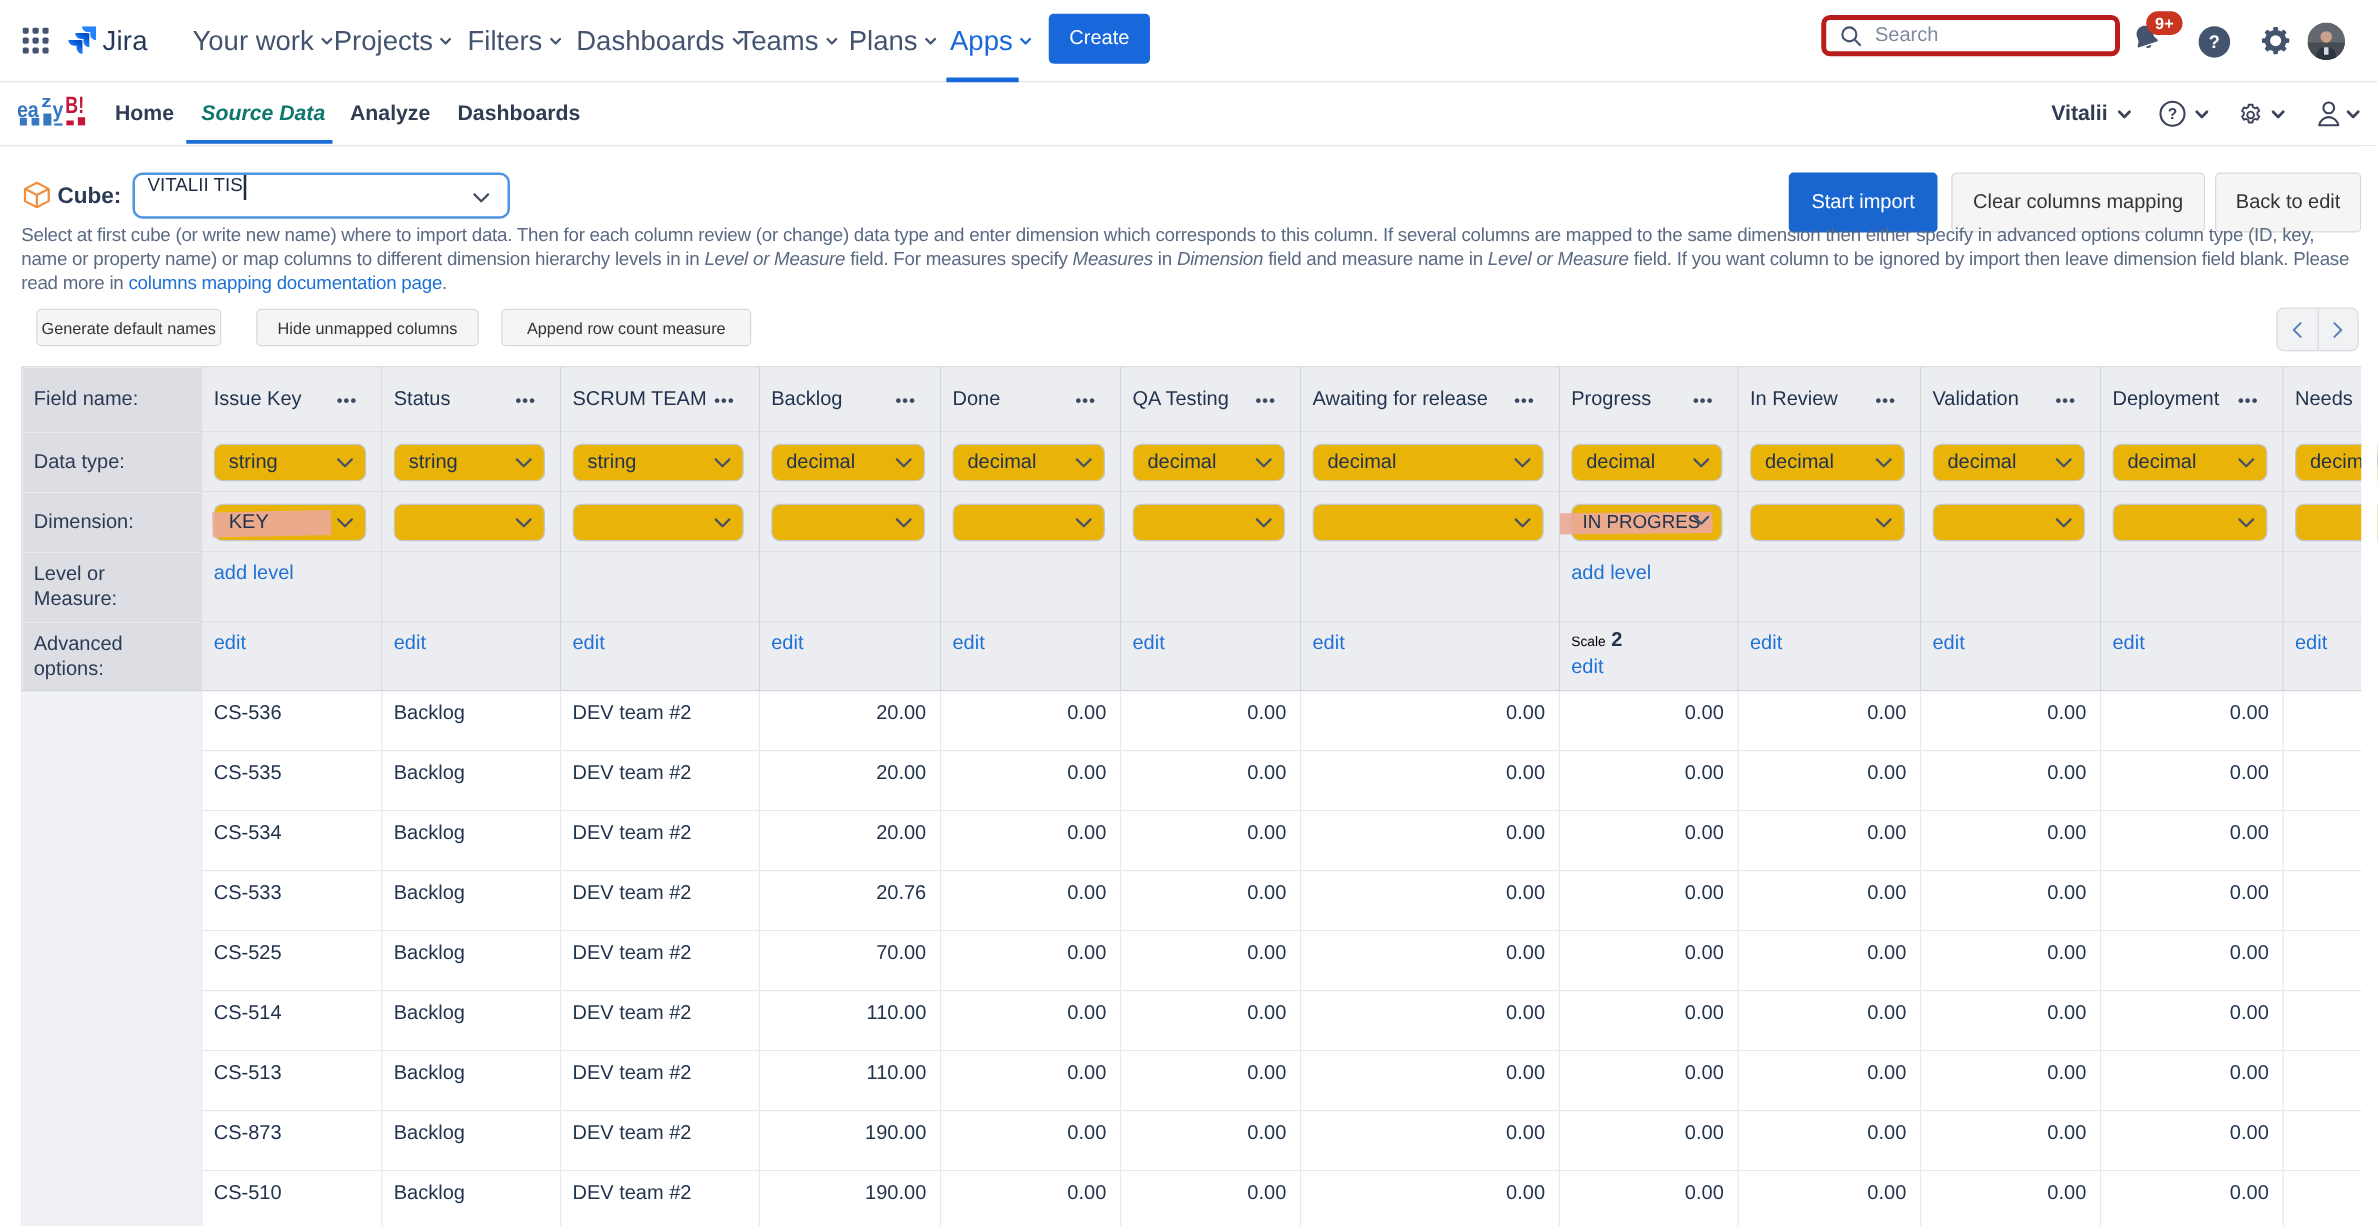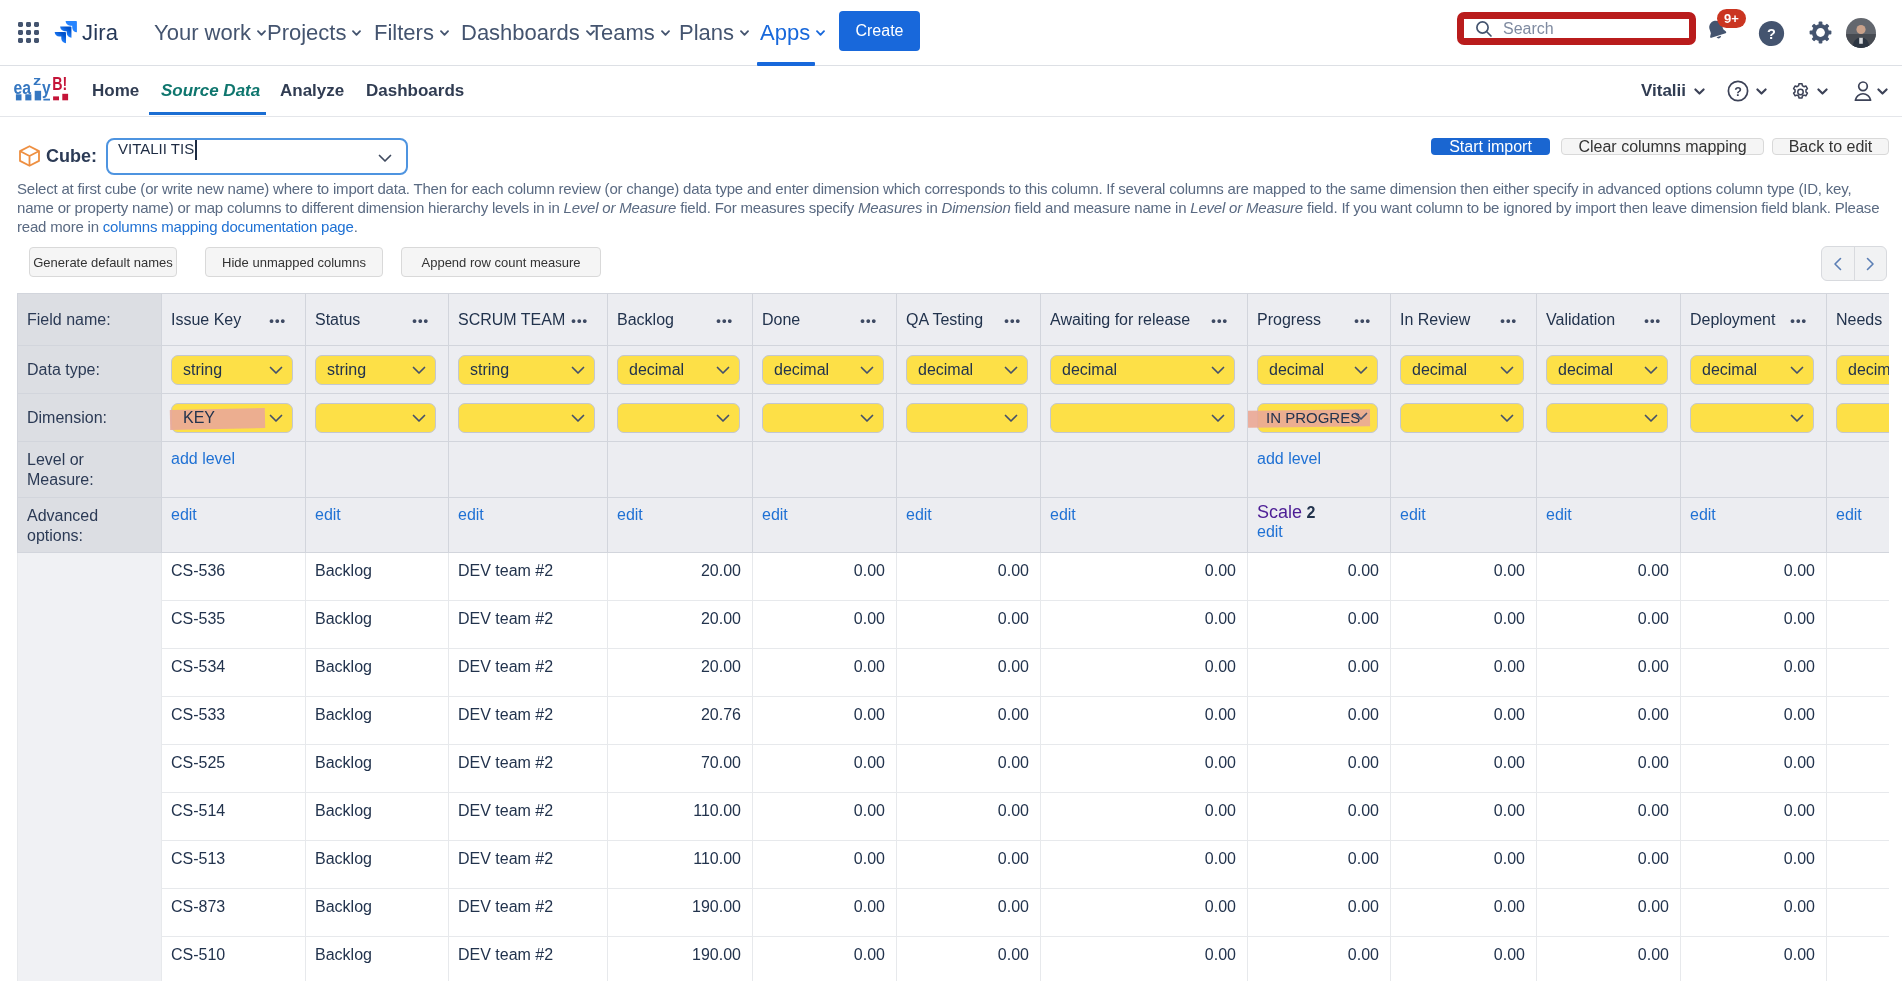--- a/index.html
+++ b/index.html
@@ -5,57 +5,57 @@
 html,body { font-family:"Liberation Sans", sans-serif; background:#fff; }
 #page { position:relative; width:1902px; height:981px; overflow:hidden; background:#fff; }
 .abs { position:absolute; }
 
 
 #nav1 { position:absolute; left:0; top:0; width:1902px; height:66px; background:#fff; border-bottom:1px solid #dde0e5; }
 .nav1item { position:absolute; top:0; height:65px; display:flex; align-items:center; font-size:22px; font-weight:500; color:#44546f; }
 .nav1item .chev { margin-left:6px; }
 #appsunder { position:absolute; left:757px; top:62px; width:58px; height:4px; background:#1868db; border-radius:1px; }
 #createbtn { position:absolute; left:839px; top:11px; width:81px; height:40px; background:#1868db; border-radius:4px; color:#fff; font-size:16px; font-weight:500; display:flex; align-items:center; justify-content:center; }
-#searchbox { position:absolute; left:1457px; top:12px; width:239px; height:33px; border:7px solid #b91c1c; border-radius:7px; display:flex; align-items:center; color:#7e8aa0; font-size:16px; }
+#searchbox { position:absolute; left:1457px; top:12px; width:239px; height:33px; border:4px solid #b91c1c; border-radius:7px; display:flex; align-items:center; color:#7e8aa0; font-size:16px; }
 #searchbox span { margin-left:10px; }
 .jiraword { font-size:22px; font-weight:500; color:#253858; letter-spacing:0.2px; }
 
 
 #nav2 { position:absolute; left:0; top:66px; width:1902px; height:51px; background:#fff; border-bottom:1px solid #e4e6ea; }
 .nav2item { position:absolute; top:0; height:50px; display:flex; align-items:center; font-size:17px; font-weight:700; color:#303c52; }
 .nav2item.blue { color:#0f766e;font-style:italic; }
 #sdunder { position:absolute; left:149px; top:46px; width:117px; height:3px; background:#1b6ed3; }
 .nav2icon { position:absolute; top:0; height:50px; display:flex; align-items:center; color:#3c4257; }
 
 
 #cubelbl { position:absolute; left:46px; top:146px; font-size:18px; font-weight:700; color:#2b3a55; }
 #cubesel { position:absolute; left:106px; top:138px; width:302px; height:37px; background:#fff; border:2px solid #4e94e0; border-radius:8px; display:flex; align-items:flex-start; }
 #cubesel .val { margin-left:10px; font-size:15px; color:#1d2b42; }
 #cubesel .cursor { width:1.5px; height:20px; background:#1d2b42; margin-left:1px; }
-.topbtn { position:absolute; top:138px; height:17px; border-radius:4px; font-size:16px; display:flex; align-items:center; justify-content:center; }
+.topbtn { position:absolute; top:138px; height:48px; border-radius:4px; font-size:16px; display:flex; align-items:center; justify-content:center; }
 .btngray { background:#f5f5f5; border:1px solid #d9d9d9; color:#333; }
 .btnblue { background:#1a66d1; color:#fff; }
 #para { position:absolute; left:17px; top:179px; font-size:15px; line-height:19px; color:#5a6a82; white-space:nowrap; letter-spacing:-0.2px; }
 #para a { color:#1f71d4; text-decoration:none; }
 .tbtn { position:absolute; top:247px; height:30px; background:#f5f5f5; border:1px solid #d9d9d9; border-radius:4px; font-size:13px; color:#333; display:flex; align-items:center; justify-content:center; }
 #pager { position:absolute; left:1821px; top:246px; width:66px; height:35px; border:1px solid #d8dade; border-radius:6px; background:#f1f2f3; display:flex; }
 #pager .pg { flex:1; display:flex; align-items:center; justify-content:center; }
 #pager .pg:first-child { border-right:1px solid #d8dade; }
 
 
 #tbl { position:absolute; left:17px; top:293px; border-collapse:collapse; table-layout:fixed; width:1969px; }
 #tbl td, #tbl th { border:1px solid #d2d5dc; font-weight:400; text-align:left; vertical-align:middle; padding:0 0 0 9px; font-size:16px; color:#22334d; overflow:hidden; white-space:nowrap; }
 #tbl .hcell { background:#ecedf1; }
 #tbl .lbl { background:#dcdee3; color:#2b3a55; padding-left:9px; }
 #tbl tr.datarow td { border:1px solid #e7e9ec; background:#fff; vertical-align:top; padding-top:8px; line-height:19px; }
 #tbl tr.datarow td.tbodylbl { background:#f0f1f4 !important; border:1px solid #e7e9ec; border-top:1px solid #d2d5dc; }
 #tbl .num { text-align:right; padding:0 11px 0 0; }
 #tbl a { color:#1f71d4; text-decoration:none; }
 .dots { float:right; margin-right:19px; margin-top:2px; color:#3e4a63; font-weight:700; letter-spacing:1px; font-size:13px; }
-.sel { background:#fde047; border:1px solid #c3c7d0; border-radius:7px; height:30px; display:flex; align-items:center; position:relative; }
+.sel { background:#eab308; border:1px solid #c3c7d0; border-radius:7px; height:30px; display:flex; align-items:center; position:relative; }
 .sel .sv { margin-left:11px; font-size:16px; color:#22334d; position:relative; z-index:2; }
 .sel svg { position:absolute; right:9px; top:10px; }
 .hl { position:absolute; background:#eaa997; opacity:0.92; z-index:1; }
 .toplink { vertical-align:top !important; }
 </style></head>
 <body>
 <div id="page">
 <div id="nav1">
 <div class="abs" style="left:18px;top:22px;"><svg width="21" height="21" viewBox="0 0 21 21">
 <g fill="#44546f">
@@ -495,21 +495,21 @@
 </tr>
 <tr style="height:55px;">
           <td class="lbl hcell lbl" style="line-height:20px;padding-top:8px;vertical-align:top;">Advanced<br>options:</td>
 <td class="hcell toplink" style="padding-top:8px;"><a href="#">edit</a></td>
 <td class="hcell toplink" style="padding-top:8px;"><a href="#">edit</a></td>
 <td class="hcell toplink" style="padding-top:8px;"><a href="#">edit</a></td>
 <td class="hcell toplink" style="padding-top:8px;"><a href="#">edit</a></td>
 <td class="hcell toplink" style="padding-top:8px;"><a href="#">edit</a></td>
 <td class="hcell toplink" style="padding-top:8px;"><a href="#">edit</a></td>
 <td class="hcell toplink" style="padding-top:8px;"><a href="#">edit</a></td>
-<td class="hcell toplink" style="padding-top:5px;line-height:19px;"><span style="font-size:18px;color:#4c1d95;">Scale</span> <b>2</b><br><a href="#">edit</a></td>
+<td class="hcell toplink" style="padding-top:5px;line-height:19px;"><span style="font-size:11px;color:#000000;">Scale</span> <b>2</b><br><a href="#">edit</a></td>
 <td class="hcell toplink" style="padding-top:8px;"><a href="#">edit</a></td>
 <td class="hcell toplink" style="padding-top:8px;"><a href="#">edit</a></td>
 <td class="hcell toplink" style="padding-top:8px;"><a href="#">edit</a></td>
 <td class="hcell toplink" style="padding-top:8px;"><a href="#">edit</a></td>
 </tr>
 <tr class="datarow" style="height:48px;">
 <td class="tbodylbl" rowspan="9"></td>
 <td>CS-536</td>
           <td>Backlog</td>
           <td>DEV team #2</td>

